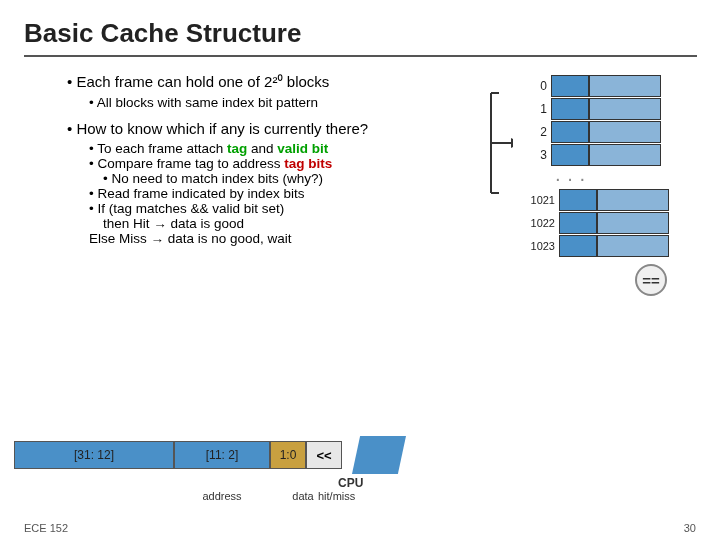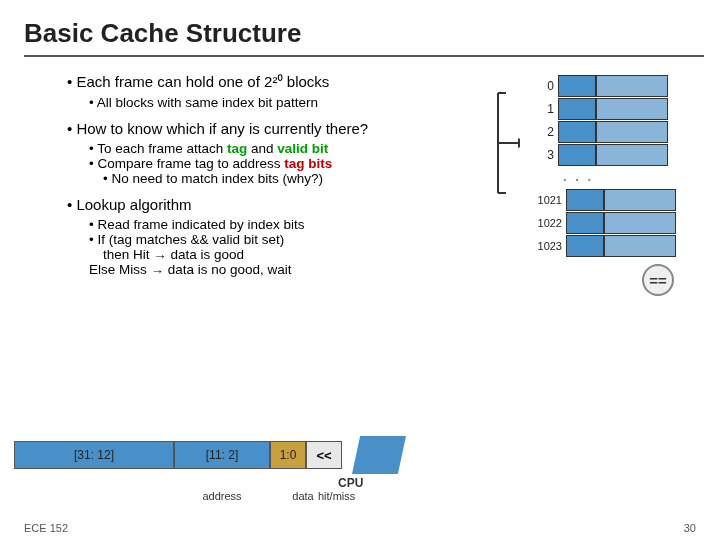--- a/index.html
+++ b/index.html
@@ -7,21 +7,21 @@
       width: 720px;
       height: 540px;
       background: #fff;
       font-family: Arial, sans-serif;
       font-size: 14px;
       overflow: hidden;
     }
     .slide {
       width: 720px;
       height: 540px;
-      padding: 18px 16px 10px 24px;
+      padding: 18px 23px 10px 24px;
       position: relative;
     }
     .title {
       font-size: 26px;
       font-weight: bold;
       color: #222;
       border-bottom: 2px solid #555;
       padding-bottom: 6px;
       margin-bottom: 14px;
     }
@@ -176,23 +176,20 @@
       <div class="indent1">
         • To each frame attach <span class="tag">tag</span> and <span class="tag">valid bit</span>
       </div>
       <div class="indent1">
         • Compare frame tag to address <span class="tagbits">tag bits</span>
       </div>
       <div class="indent2">
         • <span>No need to match index bits (why?)</span>
       </div>
 
-      <div class="bullet-main" style="margin-top:10px;">
-        • <span>Lookup algorithm</span>
-      </div>
       <div class="indent1">
         • <span>Read frame indicated by index bits</span>
       </div>
       <div class="indent1">
         • <span>If (tag matches &amp;&amp; valid bit set)</span>
       </div>
       <div class="indent2">
         <span>then Hit → data is good</span>
       </div>
       <div class="indent1">

